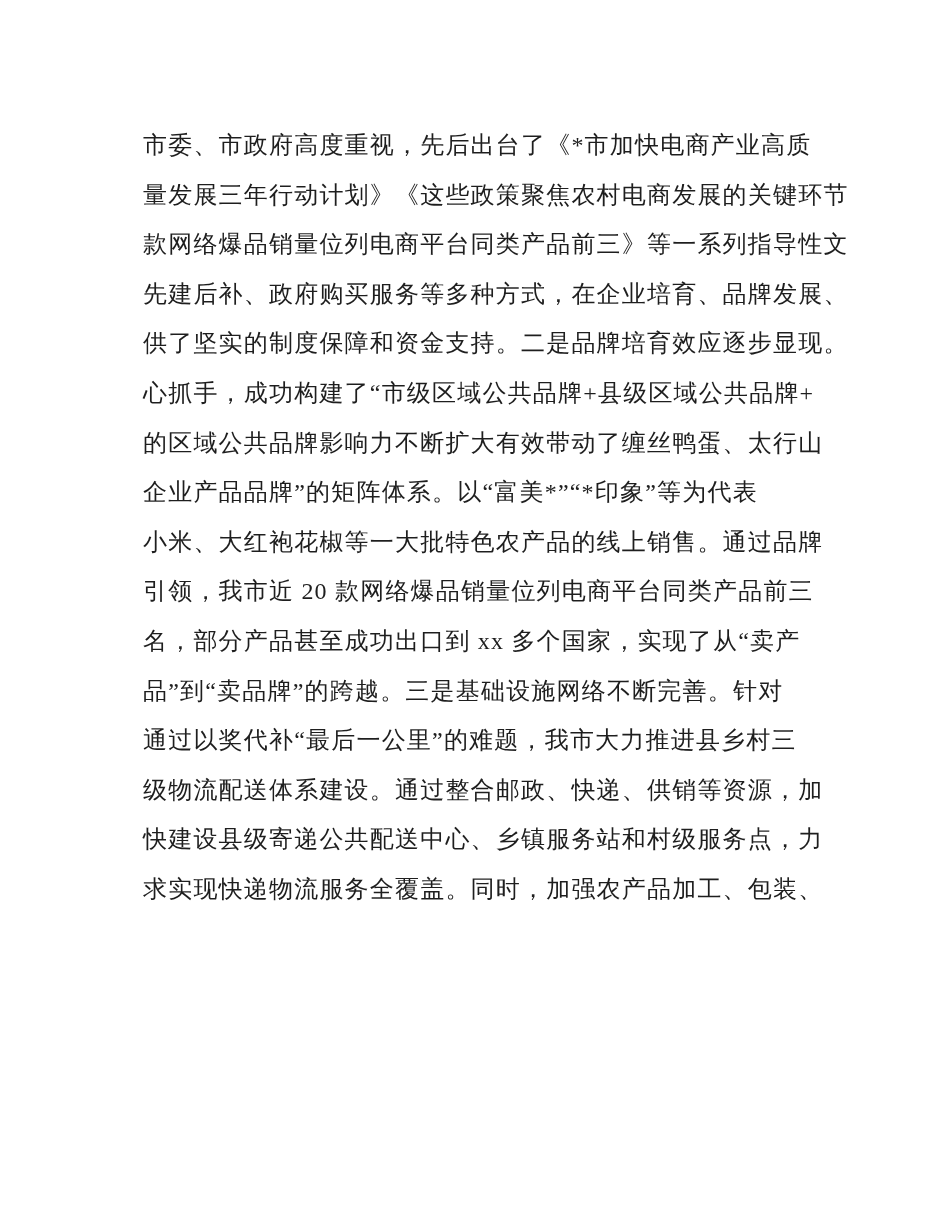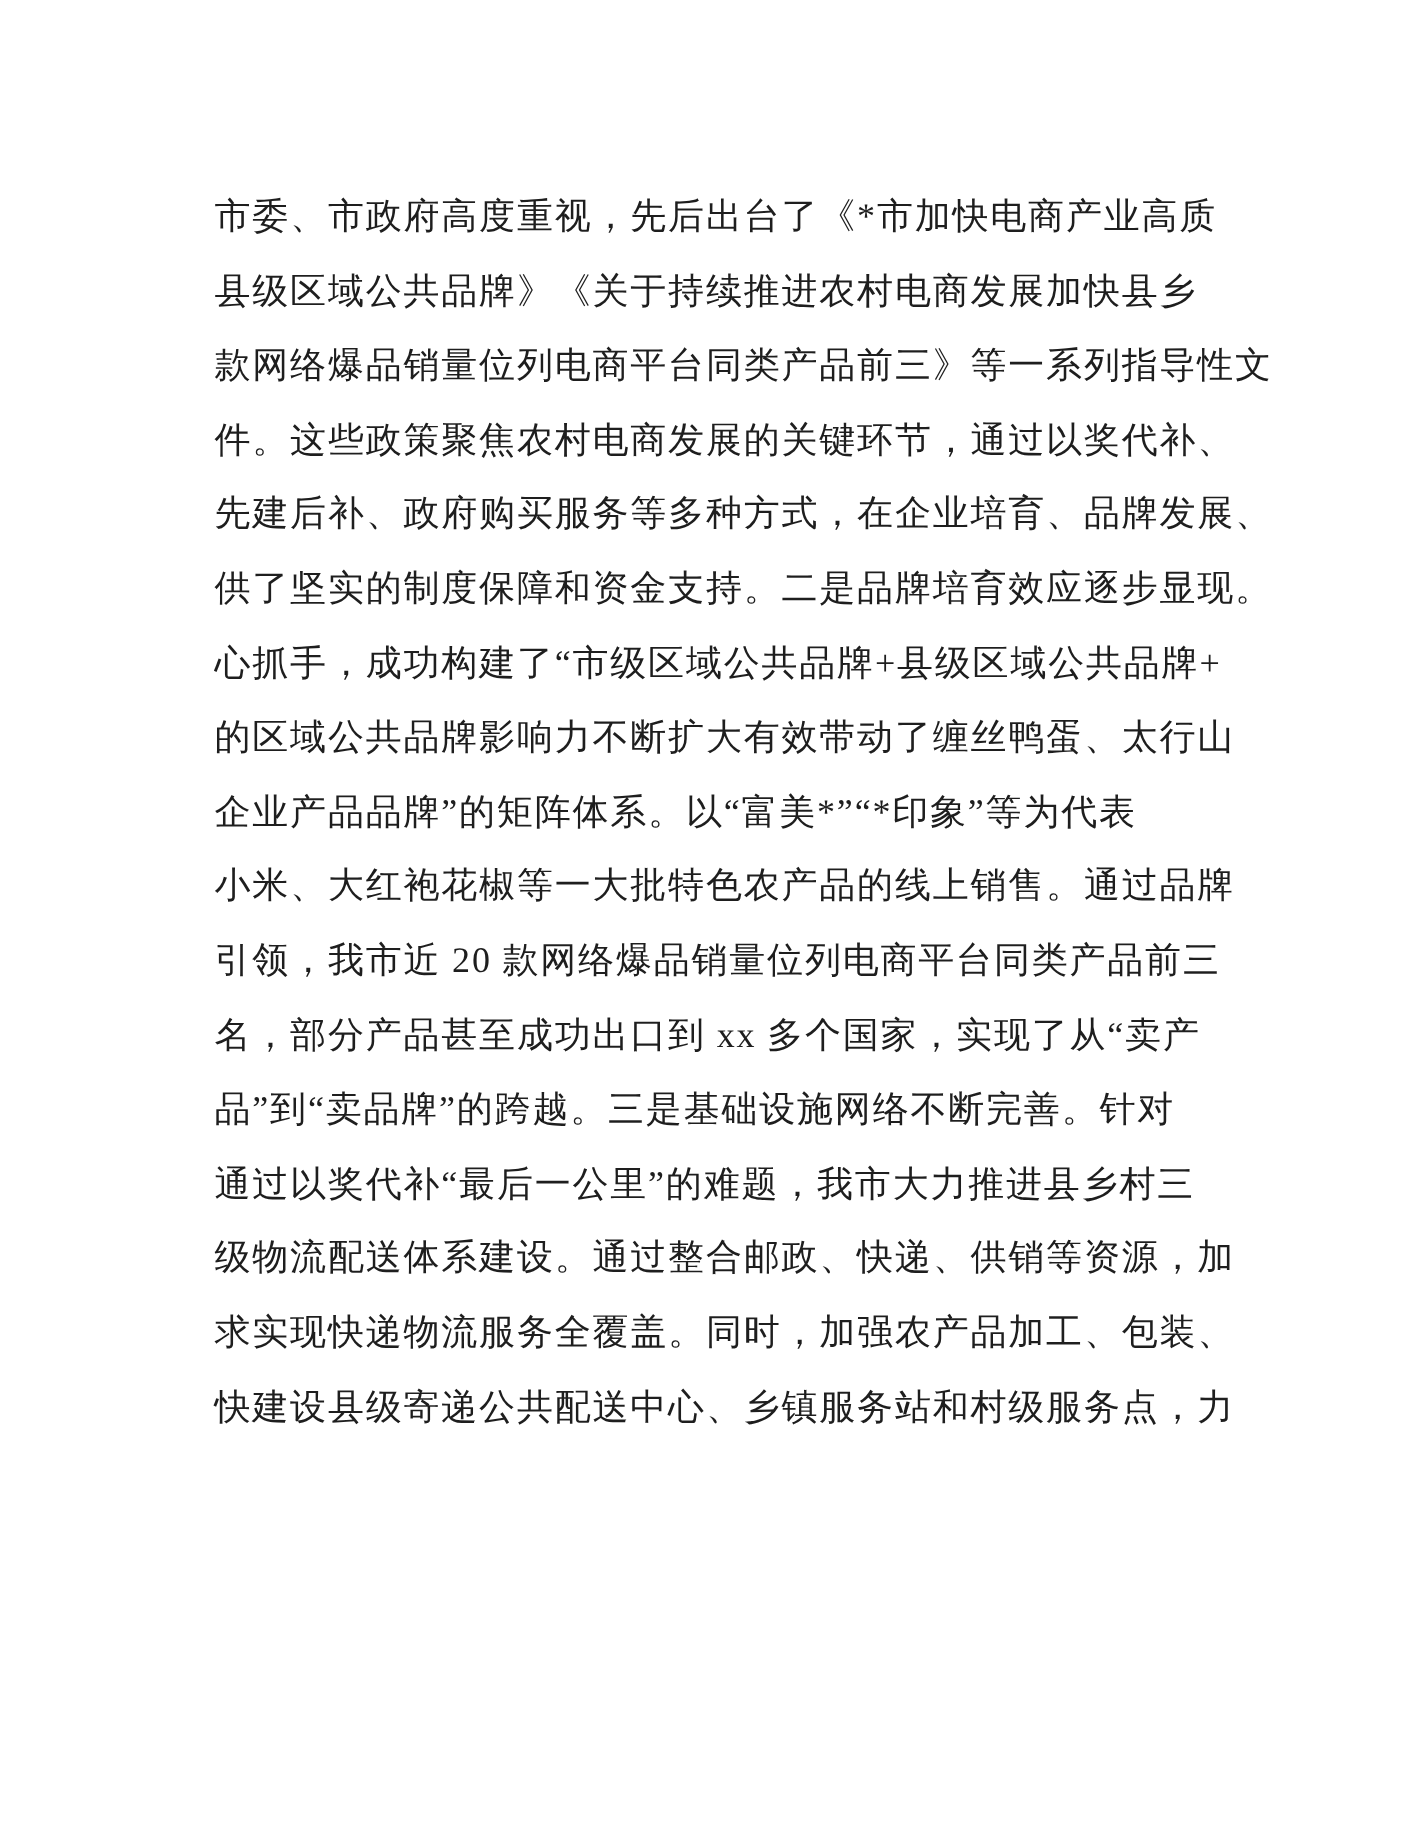--- a/index.html
+++ b/index.html
@@ -31,30 +31,29 @@
     white-space: pre;
     font-family: "Liberation Serif", serif;
   }
 </style>
 </head>
 <body>
 
 <div class="page">
   <div class="text-block">
     <div class="text-line">市委、市政府高度重视，先后出台了《*市加快电商产业高质</div>
-    <div class="text-line">县级区域公共品牌》《关于持续推进农村电商发展加快县乡</div>
+    <div class="text-line">量发展三年行动计划》《这些政策聚焦农村电商发展的关键环节</div>
     <div class="text-line">款网络爆品销量位列电商平台同类产品前三》等一系列指导性文</div>
-    <div class="text-line">件。这些政策聚焦农村电商发展的关键环节，通过以奖代补、</div>
     <div class="text-line">先建后补、政府购买服务等多种方式，在企业培育、品牌发展、</div>
     <div class="text-line">供了坚实的制度保障和资金支持。二是品牌培育效应逐步显现。</div>
     <div class="text-line">心抓手，成功构建了“市级区域公共品牌+县级区域公共品牌+</div>
     <div class="text-line">的区域公共品牌影响力不断扩大有效带动了缠丝鸭蛋、太行山</div>
     <div class="text-line">企业产品品牌”的矩阵体系。以“富美*”“*印象”等为代表</div>
     <div class="text-line">小米、大红袍花椒等一大批特色农产品的线上销售。通过品牌</div>
     <div class="text-line">引领，我市近 20 款网络爆品销量位列电商平台同类产品前三</div>
     <div class="text-line">名，部分产品甚至成功出口到 xx 多个国家，实现了从“卖产</div>
     <div class="text-line">品”到“卖品牌”的跨越。三是基础设施网络不断完善。针对</div>
     <div class="text-line">通过以奖代补“最后一公里”的难题，我市大力推进县乡村三</div>
     <div class="text-line">级物流配送体系建设。通过整合邮政、快递、供销等资源，加</div>
+    <div class="text-line">快建设县级寄递公共配送中心、乡镇服务站和村级服务点，力</div>
     <div class="text-line">求实现快递物流服务全覆盖。同时，加强农产品加工、包装、</div>
-    <div class="text-line">快建设县级寄递公共配送中心、乡镇服务站和村级服务点，力</div>
   </div>
 </div>
 
 </body></html>

